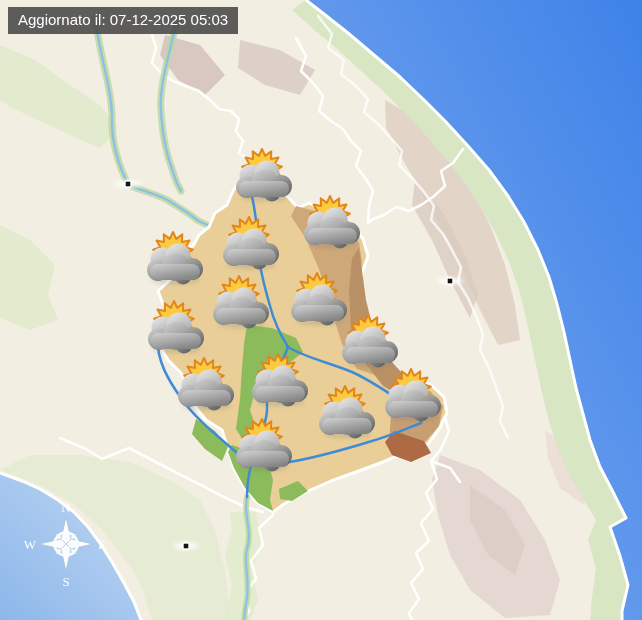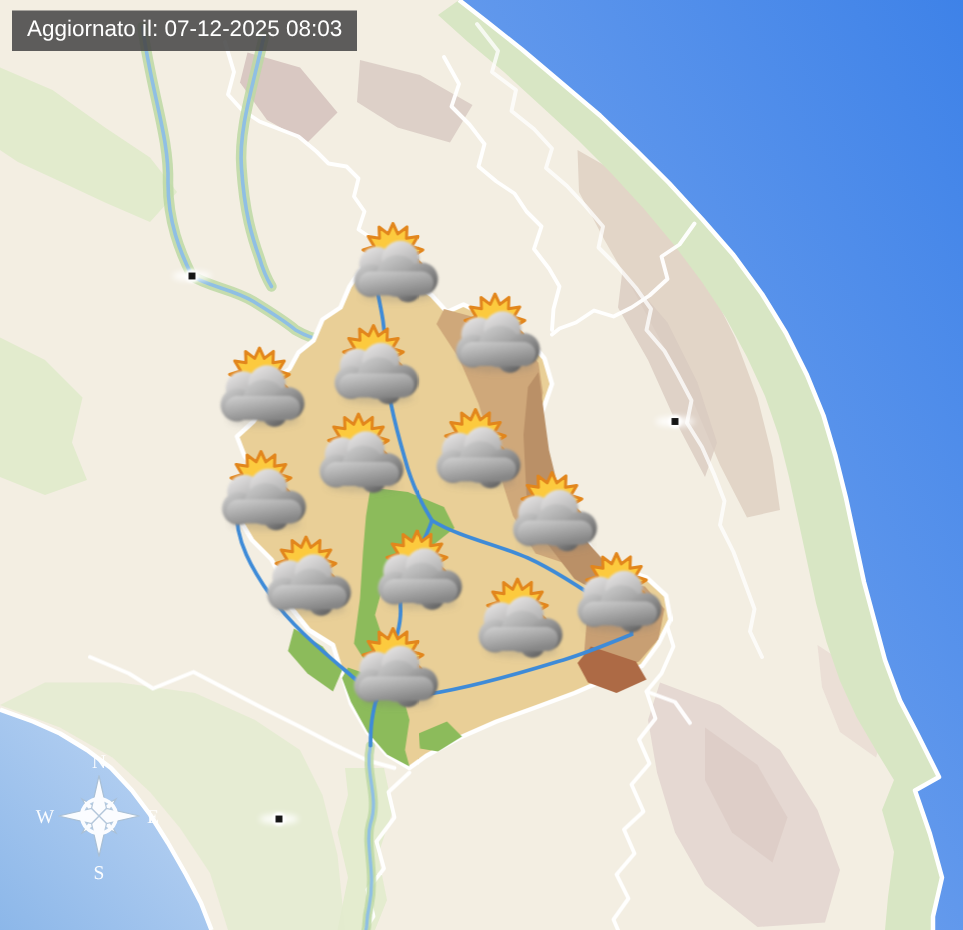--- a/index.html
+++ b/index.html
@@ -176,15 +176,15 @@
       <polygon points="-27,0 -5,5 0,0 -5,-5"></polygon>
       <circle cx="0" cy="0" r="11.5" fill="rgba(255,255,255,0.15)" stroke="#fff" stroke-width="2.5"></circle>
     </g>
     <text class="compass-letter" x="0" y="-32">N</text>
     <text class="compass-letter" x="36" y="4.5">E</text>
     <text class="compass-letter" x="0" y="42">S</text>
     <text class="compass-letter" x="-36" y="4.5">W</text>
   </g>
 </svg>
 
-<div class="update-label">Aggiornato il: 07-12-2025 08:03</div>
+<div class="update-label">Aggiornato il: 07-12-2025 05:03</div>
 
 </div>
 
 </body></html>

